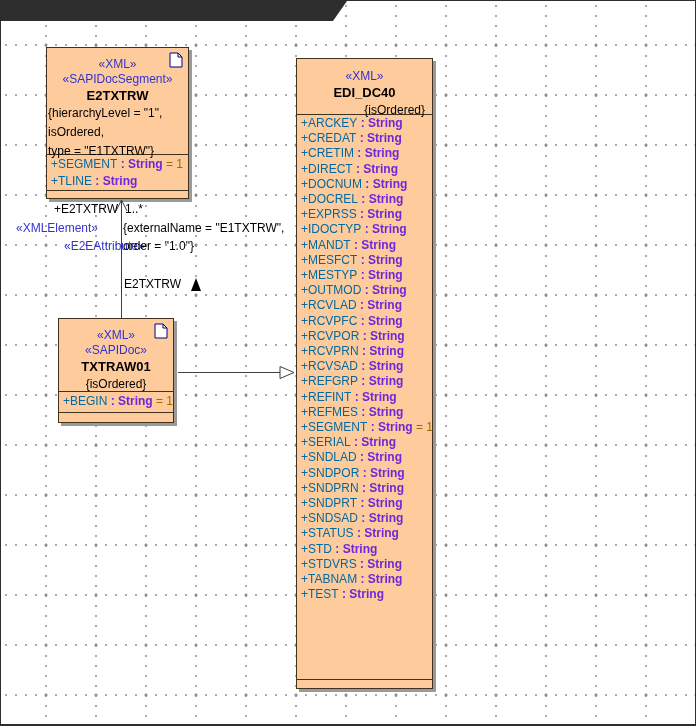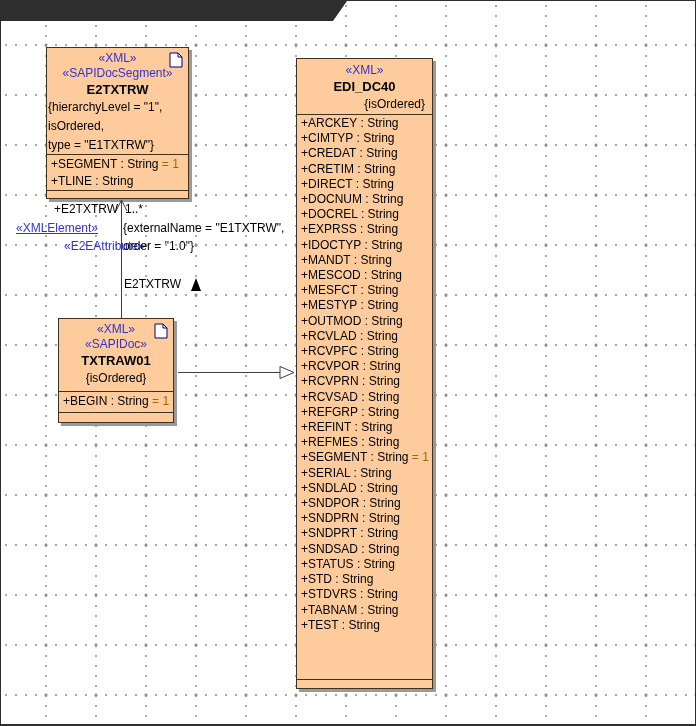--- a/index.html
+++ b/index.html
@@ -43,32 +43,32 @@
 
   
   .uml-class{
     position:absolute;
     background:#fecc9c;
     border:1px solid #40321c;
     box-shadow:3px 3px 0 0 #9a9a9a;
     display:flex;flex-direction:column;
     font-size:12px;color:#000;
   }
-  .cls-header{position:relative;text-align:center;padding-top:3px;}
+  .cls-header{position:relative;text-align:center;padding-top:9px;}
   .stereo{color:#3333cc;line-height:15px;}
   .cls-name{font-weight:bold;font-size:13px;line-height:17px;color:#000;}
   .tagline{line-height:19px;}
   .tags-left{text-align:left;padding-left:1px;line-height:19px;}
   .tag-right{text-align:right;padding-right:7px;line-height:18px;}
   .doc-icon{position:absolute;top:4px;right:5px;line-height:0;}
 
   .cls-attrs{border-top:1px solid #40321c;padding-top:1px;}
   .attr-row{white-space:nowrap;padding-left:4px;line-height:17px;}
-  .attr-name{color:#000000;}
-  .attr-type{color:#000000;}
+  .attr-name{color:#0369a1;}
+  .attr-type{color:#6d28d9;font-weight:bold;}
   .attr-default{color:#9c6a00;}
   .cls-footer{border-top:1px solid #40321c;flex:1;}
 
   #class-e2txtrw{left:45px;top:46px;width:143px;height:152px;}
   #class-e2txtrw .cls-header{height:106px;}
   #class-e2txtrw .cls-attrs{height:36px;}
 
   #class-txtraw01{left:57px;top:317px;width:116px;height:105px;}
   #class-txtraw01 .cls-header{height:72px;}
   #class-txtraw01 .cls-attrs{height:21px;}
@@ -78,21 +78,21 @@
   #class-edi-dc40 .cls-header .stereo{line-height:16px;}
   #class-edi-dc40 .cls-header .cls-name{line-height:17px;}
   #class-edi-dc40 .cls-attrs{height:565px;}
   #class-edi-dc40 .attr-row{line-height:15.2px;}
 
   
   .lbl{position:absolute;font-size:12px;line-height:14px;color:#000;white-space:nowrap;z-index:3;}
   .lbl-blue{color:#3333cc;}
   #lbl-role{left:40px;top:201px;width:77px;text-align:right;}
   #lbl-mult{left:124px;top:201px;}
-  #lbl-assoc-st1{left:15px;top:220px;text-decoration:underline;}
+  #lbl-assoc-st1{left:15px;top:220px;}
   #lbl-assoc-st2{left:19px;top:238px;margin-left:44px;}
   #lbl-constr1{left:122px;top:220px;}
   #lbl-constr2{left:122px;top:238px;}
   #lbl-assoc-name{left:123px;top:276px;display:flex;align-items:flex-end;}
   .dir-triangle{
     display:inline-block;width:0;height:0;margin-left:10px;margin-bottom:0px;
     border-left:5px solid rgba(0,0,0,0);border-right:5px solid rgba(0,0,0,0);
     border-bottom:13px solid #000;
   }
 
@@ -186,39 +186,37 @@
   <div class="uml-class" id="class-edi-dc40">
     <div class="cls-header">
       <div class="stereo">«XML»</div>
       <div class="cls-name">EDI_DC40</div>
       <div class="tag-right">{isOrdered}</div>
     </div>
     <div class="cls-attrs">
 
         <div class="attr-row"><span class="attr-name">+ARCKEY</span><span class="attr-type"> : String</span></div>
 
-        <div class="attr-row"><span class="attr-name">+CIMTYP</span><span class="attr-type"> : String</span></div>
 
         <div class="attr-row"><span class="attr-name">+CREDAT</span><span class="attr-type"> : String</span></div>
 
         <div class="attr-row"><span class="attr-name">+CRETIM</span><span class="attr-type"> : String</span></div>
 
         <div class="attr-row"><span class="attr-name">+DIRECT</span><span class="attr-type"> : String</span></div>
 
         <div class="attr-row"><span class="attr-name">+DOCNUM</span><span class="attr-type"> : String</span></div>
 
         <div class="attr-row"><span class="attr-name">+DOCREL</span><span class="attr-type"> : String</span></div>
 
         <div class="attr-row"><span class="attr-name">+EXPRSS</span><span class="attr-type"> : String</span></div>
 
         <div class="attr-row"><span class="attr-name">+IDOCTYP</span><span class="attr-type"> : String</span></div>
 
         <div class="attr-row"><span class="attr-name">+MANDT</span><span class="attr-type"> : String</span></div>
 
-        <div class="attr-row"><span class="attr-name">+MESCOD</span><span class="attr-type"> : String</span></div>
 
         <div class="attr-row"><span class="attr-name">+MESFCT</span><span class="attr-type"> : String</span></div>
 
         <div class="attr-row"><span class="attr-name">+MESTYP</span><span class="attr-type"> : String</span></div>
 
         <div class="attr-row"><span class="attr-name">+OUTMOD</span><span class="attr-type"> : String</span></div>
 
         <div class="attr-row"><span class="attr-name">+RCVLAD</span><span class="attr-type"> : String</span></div>
 
         <div class="attr-row"><span class="attr-name">+RCVPFC</span><span class="attr-type"> : String</span></div>

